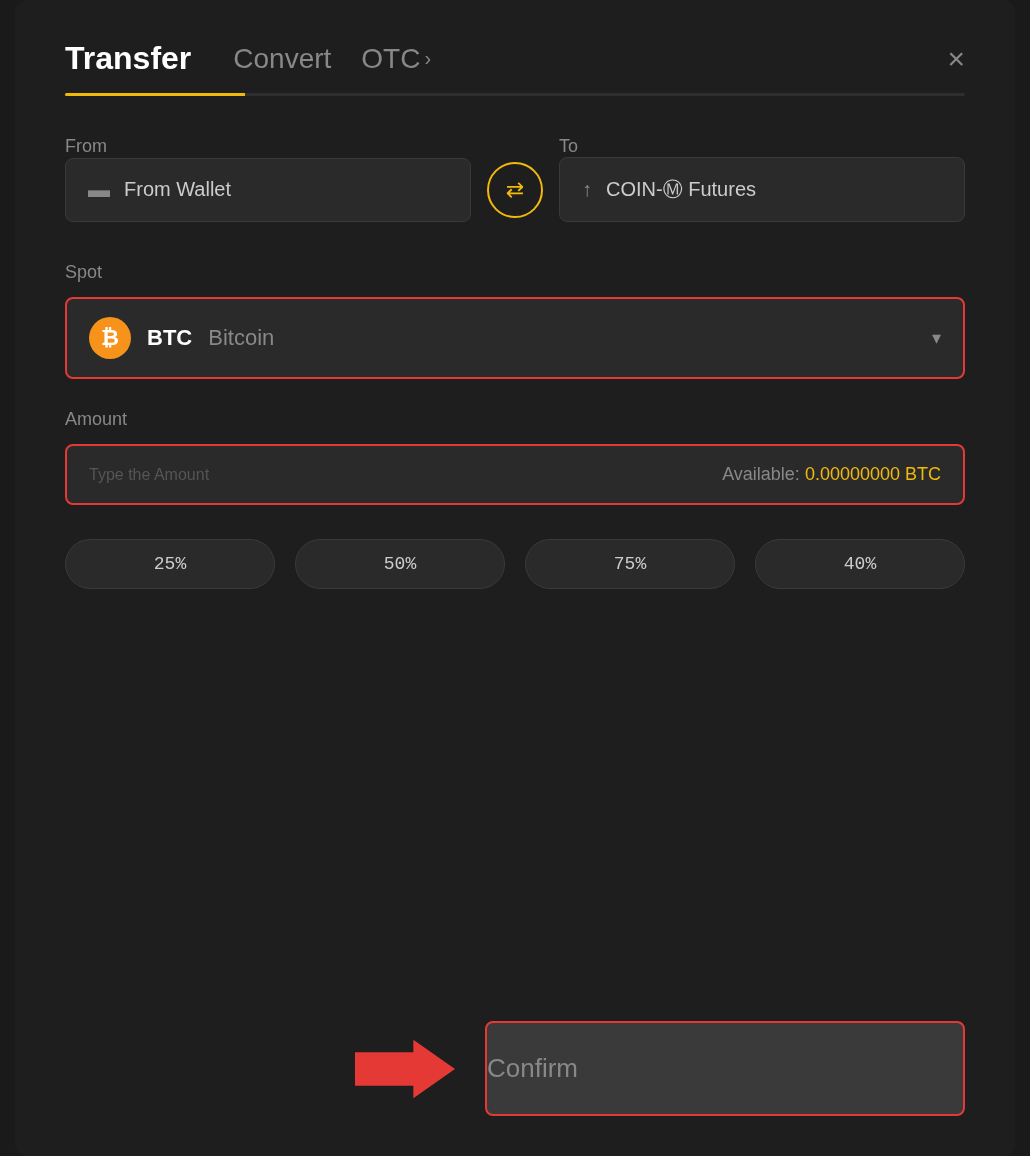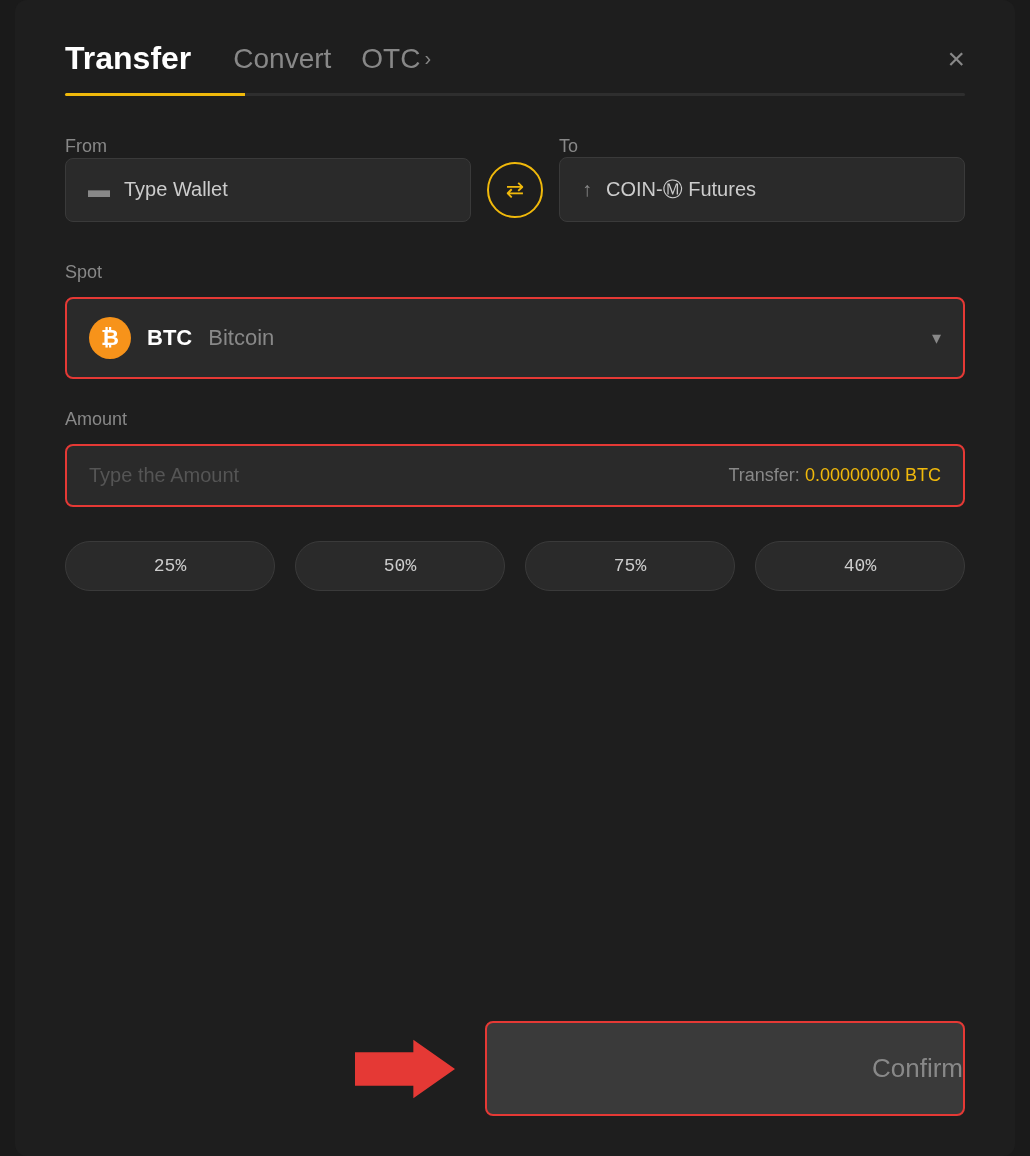--- a/index.html
+++ b/index.html
@@ -198,21 +198,21 @@
       padding: 18px 22px;
       display: flex;
       align-items: center;
       justify-content: space-between;
     }
 
     .amount-input {
       background: transparent;
       border: none;
       outline: none;
-      font-size: 20px;
+      font-size: 16px;
       color: #666;
       flex: 1;
     }
 
     .amount-input::placeholder {
       color: #555;
     }
 
     .available-text {
       font-size: 18px;
@@ -260,21 +260,21 @@
     .confirm-btn {
       flex: 1;
       max-width: 480px;
       background: #3a3a3a;
       border: 2px solid #e53935;
       border-radius: 8px;
       padding: 30px 0;
       color: #888;
       font-size: 26px;
       cursor: pointer;
-      text-align: right;
+      text-align: left;
     }
 
     .from-to-labels {
       display: flex;
       gap: 16px;
     }
 
     .from-label, .to-label {
       flex: 1;
     }
@@ -302,21 +302,21 @@
     </div>
     <div style="width:56px; flex-shrink:0;"></div>
     <div class="to-label">
       <span class="section-label">To</span>
     </div>
   </div>
 
   <div class="wallet-row">
     <div class="wallet-box">
       <span class="wallet-icon">▬</span>
-      <span class="wallet-label">Type Wallet</span>
+      <span class="wallet-label">From Wallet</span>
     </div>
 
     <button class="swap-btn">
       <span class="swap-icon">⇄</span>
     </button>
 
     <div class="wallet-box">
       <span class="futures-icon">↑</span>
       <span class="wallet-label">COIN-Ⓜ Futures</span>
     </div>
@@ -330,21 +330,21 @@
       <span class="coin-full-name">Bitcoin</span>
       <span class="dropdown-chevron">▾</span>
     </div>
   </div>
 
   <div class="amount-section">
     <div class="section-label">Amount</div>
     <div class="amount-box">
       <input class="amount-input" type="text" placeholder="Type the Amount" style="">
       <span class="available-text">
-        <span>Transfer:</span>
+        <span>Available:</span>
         <span class="available-value">0.00000000 BTC</span>
       </span>
     </div>
   </div>
 
   <div class="percent-row">
     <button class="percent-btn">25%</button>
     <button class="percent-btn">50%</button>
     <button class="percent-btn">75%</button>
     <button class="percent-btn">40%</button>

